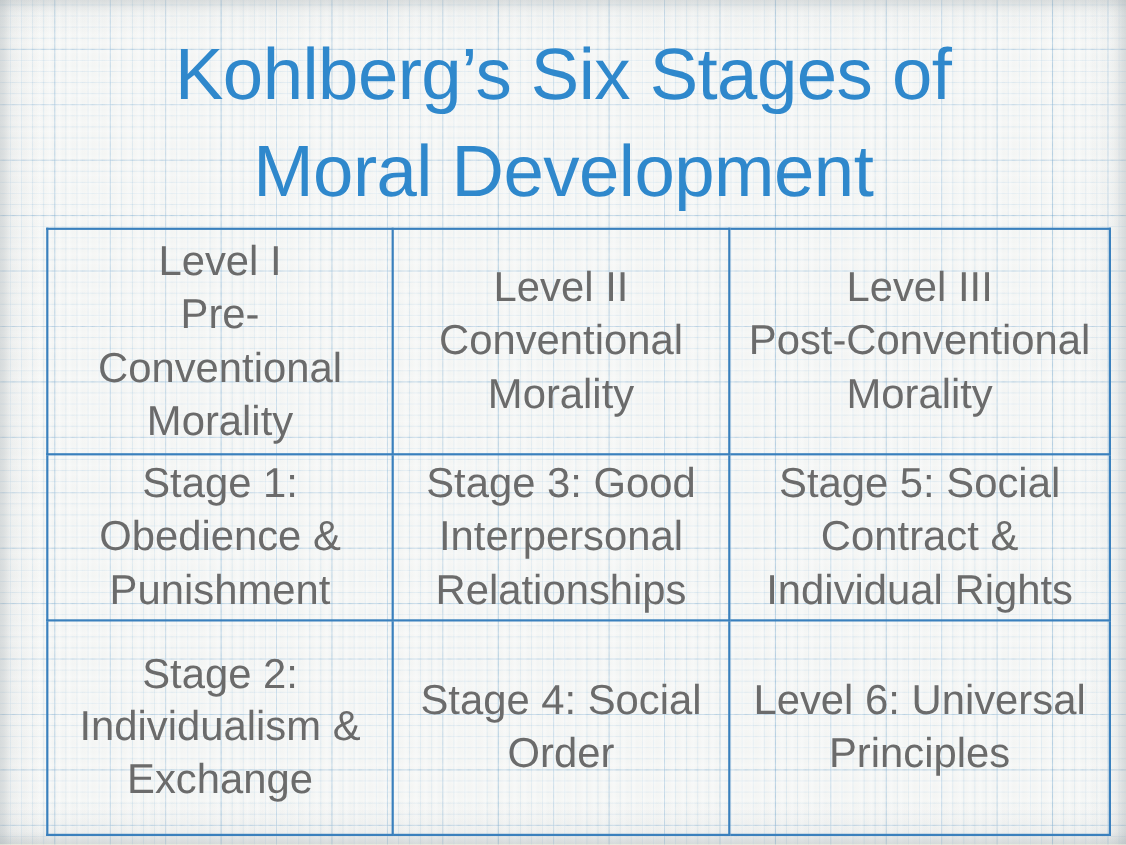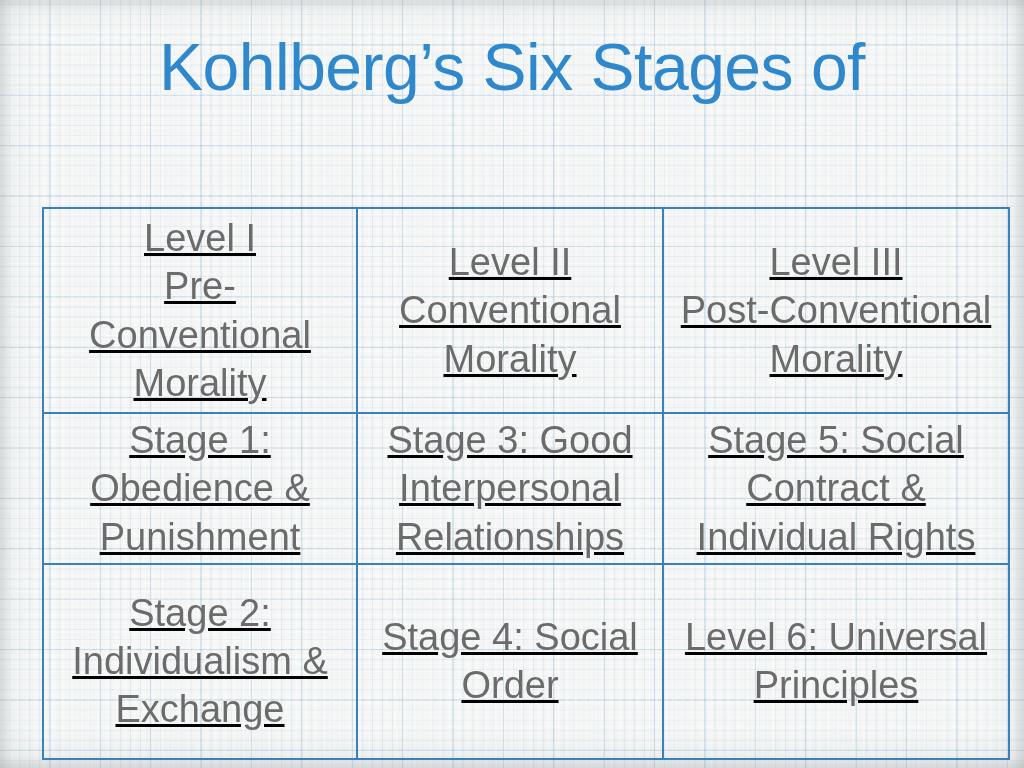--- a/index.html
+++ b/index.html
@@ -95,21 +95,20 @@
     width: 966px;
     height: 549px;
     z-index: 3;
   }
   table.matrix {
     width: 966px;
     height: 549px;
     border-collapse: collapse;
     table-layout: fixed;
     border: 2px solid #3a80bd;
-    text-decoration: underline;
   }
   table.matrix col.c1 { width: 314px; }
   table.matrix col.c2 { width: 306px; }
   table.matrix col.c3 { width: 346px; }
 
   table.matrix tr.r1 { height: 205px; }
   table.matrix tr.r2 { height: 125px; }
   table.matrix tr.r3 { height: 195px; }
 
   table.matrix td {
@@ -138,20 +137,21 @@
 </head>
 <body>
 
 <div class="slide">
 
   <div class="grid-bg"></div>
   <div class="paper-wash"></div>
 
   <div class="title-block">
     <span class="title-line">Kohlberg’s Six Stages of</span>
+    <span class="title-line">Moral Development</span>
   </div>
 
   <div class="table-wrap">
     <table class="matrix">
       <colgroup>
         <col class="c1">
           <col class="c2">
           <col class="c3">
       </colgroup>
       <tbody>

